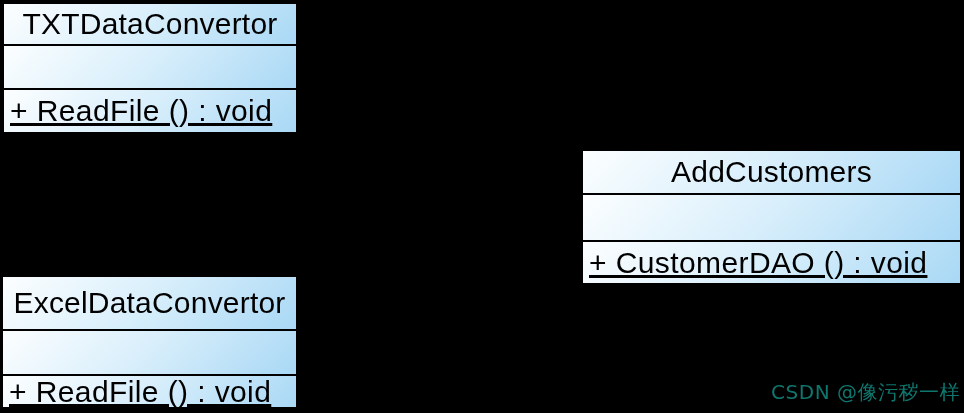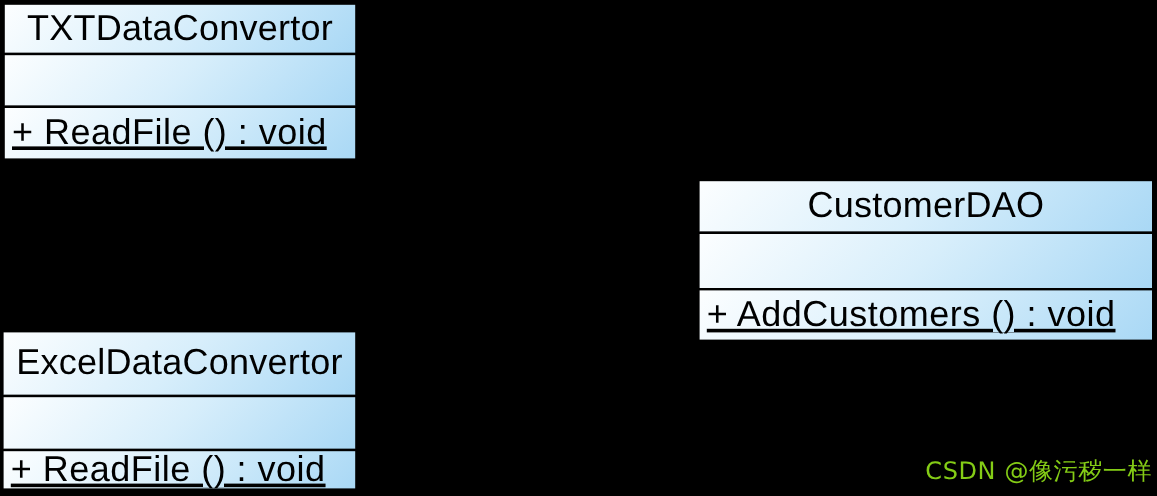--- a/index.html
+++ b/index.html
@@ -62,21 +62,21 @@
   .pos-excel { left: 1px;   top: 275px; width: 297px; height: 134px; }
   .pos-excel .name-compartment   { height: 59px; }
   .pos-excel .attr-compartment   { height: 45px; }
 
   
   .watermark {
     position: absolute;
     right: 4px;
     bottom: 7px;
     font-size: 20px;
-    color: #84cc16;
+    color: #0f766e;
     letter-spacing: 0.5px;
     font-family: "DejaVu Sans", "Liberation Sans", sans-serif;
   }
 </style>
 </head>
 <body>
 
 <div class="canvas">
 
   <div class="uml-class pos-txt">
@@ -84,25 +84,25 @@
       <span>TXTDataConvertor</span>
     </div>
     <div class="compartment attr-compartment divided"></div>
     <div class="compartment method-compartment">
       <span>+ ReadFile () : void</span>
     </div>
   </div>
 
   <div class="uml-class pos-dao">
     <div class="compartment name-compartment divided">
-      <span>CustomerDAO</span>
+      <span>AddCustomers</span>
     </div>
     <div class="compartment attr-compartment divided"></div>
     <div class="compartment method-compartment">
-      <span>+ AddCustomers () : void</span>
+      <span>+ CustomerDAO () : void</span>
     </div>
   </div>
 
   <div class="uml-class pos-excel">
     <div class="compartment name-compartment divided">
       <span>ExcelDataConvertor</span>
     </div>
     <div class="compartment attr-compartment divided"></div>
     <div class="compartment method-compartment">
       <span>+ ReadFile () : void</span>

